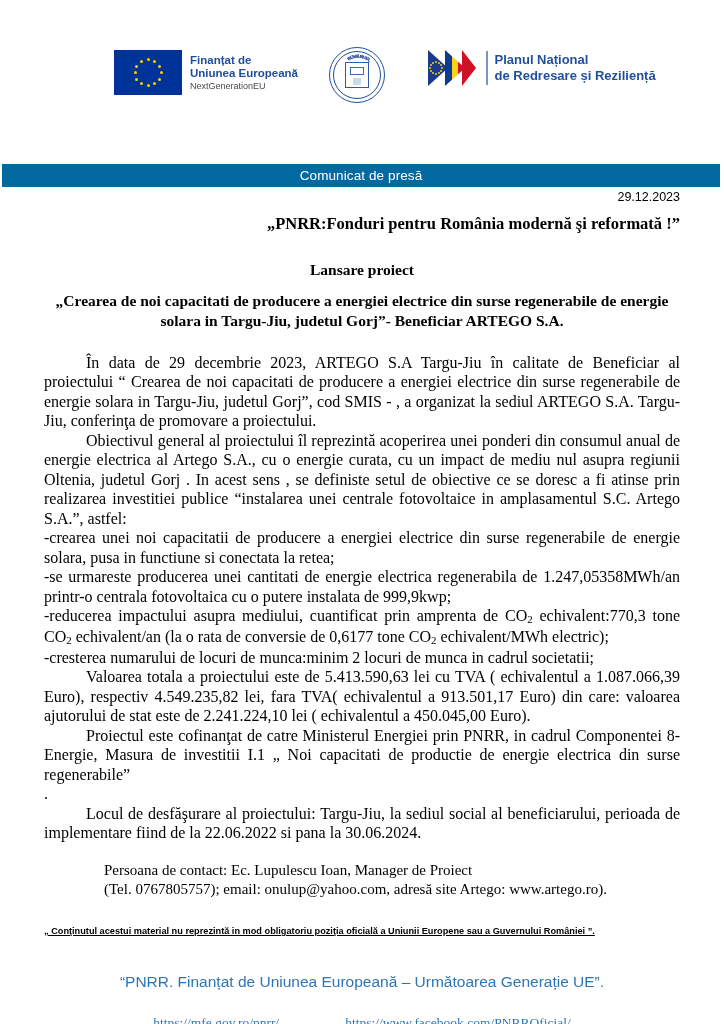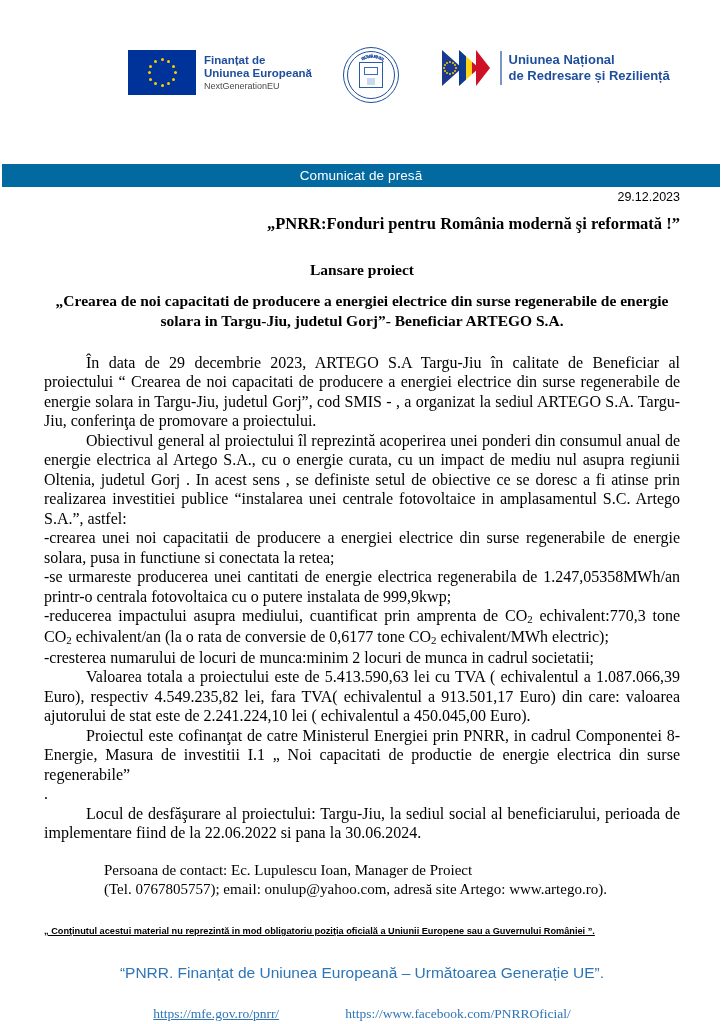--- a/index.html
+++ b/index.html
@@ -13,21 +13,21 @@
     position: relative;
     font-family: "Liberation Serif", serif;
     color: #000000;
     overflow: hidden;
   }
 
   
   .logo-bar {
     position: absolute;
     top: 44px;
-    left: 14px;
+    left: 0;
     width: 648px;
     height: 62px;
   }
   .logo-eu {
     position: absolute;
     left: 114px;
     top: 6px;
     display: flex;
     align-items: center;
     gap: 8px;
@@ -259,21 +259,21 @@
   }
   .disclaimer {
     margin-top: 26px;
     font-family: "Liberation Sans", sans-serif;
     font-size: 9.2px;
     font-weight: bold;
     text-decoration: underline;
     line-height: 1.3;
   }
   .footer-slogan {
-    margin-top: 26px;
+    margin-top: 35px;
     text-align: center;
     font-family: "Liberation Sans", sans-serif;
     font-size: 15.5px;
     color: #2E75B6;
   }
   .footer-links {
     margin-top: 24px;
     display: flex;
     justify-content: center;
     gap: 66px;
@@ -356,21 +356,21 @@
         </div>
       <div class="chev chev-ro">
         <i class="b"></i>
           <i class="y"></i>
           <i class="r"></i>
       </div>
       <div class="chev chev-red"></div>
     </div>
     <div class="pnrr-divider"></div>
     <div class="pnrr-text">
-      <div>Uniunea Național</div>
+      <div>Planul Național</div>
       <div>de Redresare și Reziliență</div>
     </div>
   </div>
 </div>
 
 <div class="banner">Comunicat de presă</div>
 
 <div class="doc">
 
   <div class="date">29.12.2023</div>

